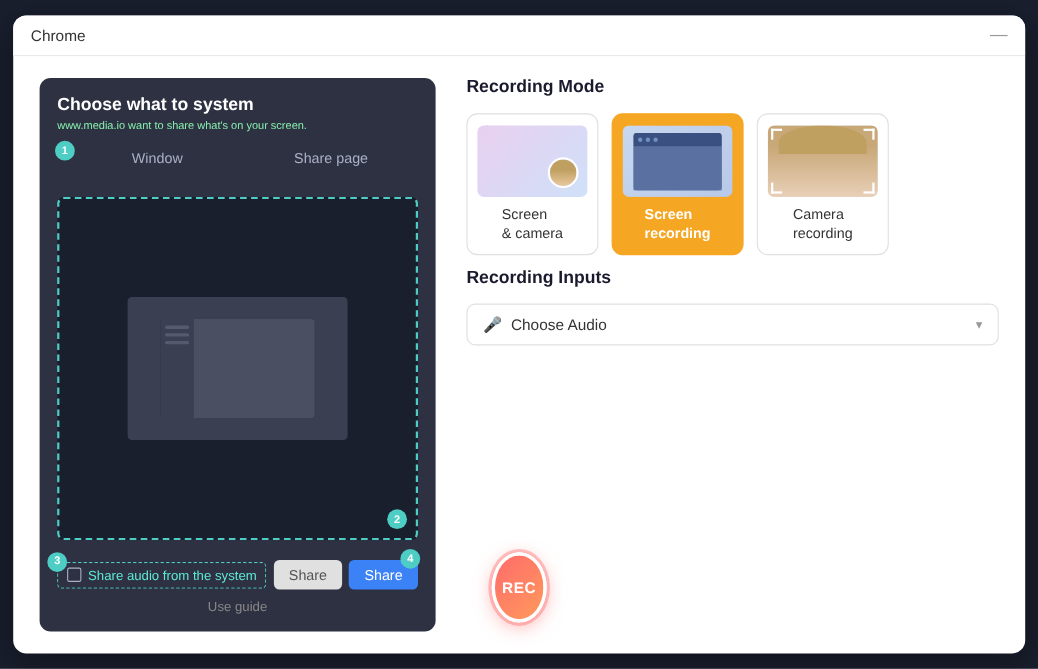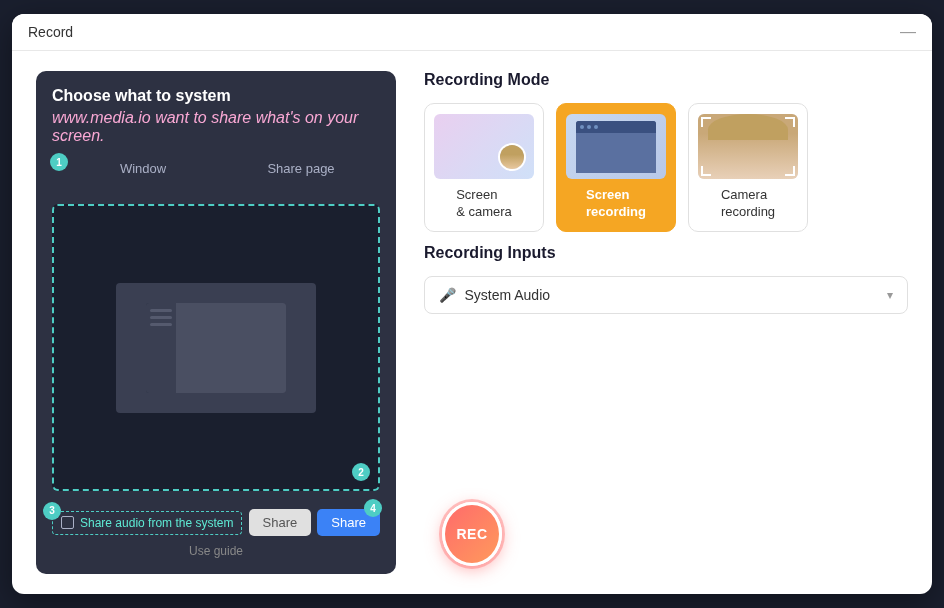--- a/index.html
+++ b/index.html
@@ -66,23 +66,22 @@
     .share-dialog-header {
       margin-bottom: 10px;
     }
     .share-dialog-title {
       font-size: 16px;
       font-weight: 600;
       color: #ffffff;
       margin-bottom: 4px;
     }
     .share-dialog-subtitle {
-      font-size: 16px;
-      color: #f9a8d4;
-      font-style: italic;
+      font-size: 10px;
+      color: #86efac;
     }
     .share-tabs {
       display: flex;
       gap: 0;
       margin-bottom: 10px;
       background: transparent;
     }
     .share-tab {
       flex: 1;
       text-align: center;
@@ -432,21 +431,21 @@
     }
 
     
     .rec-button-area {
       position: absolute;
       bottom: 28px;
       left: 50%;
       transform: translateX(-50%);
     }
     .rec-button {
-      width: 60px;
+      width: 50px;
       height: 64px;
       border-radius: 50%;
       background: linear-gradient(135deg, #ff6b6b 0%, #ff9a5c 100%);
       border: 3px solid #fff;
       box-shadow: 0 0 0 3px rgba(255,107,107,0.4), 0 4px 16px rgba(255,107,107,0.5);
       display: flex;
       align-items: center;
       justify-content: center;
       cursor: pointer;
       font-size: 14px;
@@ -461,21 +460,21 @@
       height: 580px;
     }
   </style>
 </head>
 <body>
 
 <div class="window-outer">
   <div class="window">
 
     <div class="titlebar">
-      <span class="titlebar-title">Record</span>
+      <span class="titlebar-title">Chrome</span>
       <button class="titlebar-minimize">—</button>
     </div>
 
     <div class="main-content">
 
       <div class="share-dialog">
         <div class="share-dialog-header">
           <div class="share-dialog-title">Choose what to system</div>
           <div class="share-dialog-subtitle">www.media.io want to share what's on your screen.</div>
         </div>
@@ -570,21 +569,21 @@
             </div>
 
           </div>
         </div>
 
         <div class="recording-inputs-section">
           <div class="section-title">Recording Inputs</div>
           <div class="inputs-dropdown">
             <div class="inputs-dropdown-left">
               <span class="mic-icon">🎤</span>
-              <span class="inputs-dropdown-label">System Audio</span>
+              <span class="inputs-dropdown-label">Choose Audio</span>
             </div>
             <span class="chevron-icon">▾</span>
           </div>
         </div>
 
       </div>
     </div>
   </div>
 
   <div class="rec-button-area">

